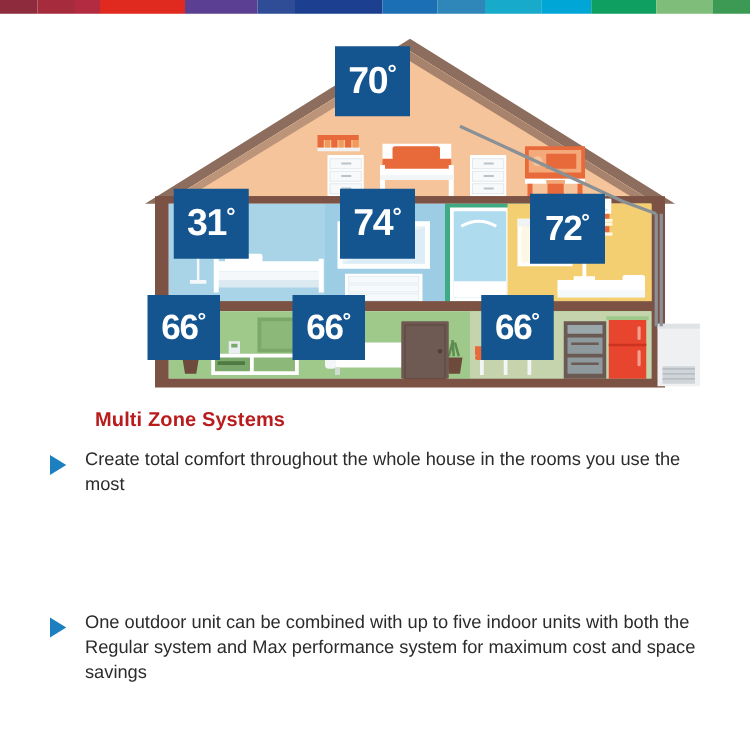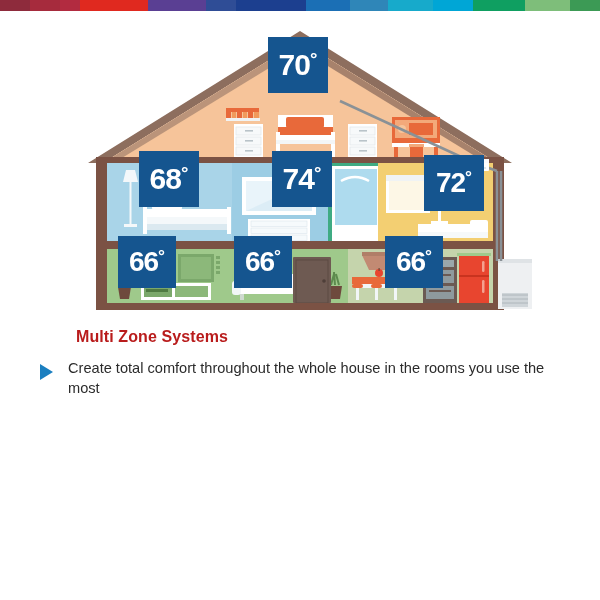--- a/index.html
+++ b/index.html
@@ -13,21 +13,21 @@
 
   
   #color-strip{
     position:absolute;left:0;top:0;width:600px;height:11px;
     display:flex;
   }
   #color-strip > i{display:block;height:100%;flex:0 0 auto;}
 
   
   #illustration{
-    position:absolute;left:0;top:11px;width:568px;height:305px;
+    position:absolute;left:0;top:11px;width:568px;height:305px;padding-left:28px;
   }
 
   
   .temp-badge{
     position:absolute;
     background:#15558f;
     color:#ffffff;
     font-weight:bold;
     font-family:"Liberation Sans", sans-serif;
     letter-spacing:-1px;
@@ -427,21 +427,21 @@
       <div class="vent"></div>
     </div>
 
   
   <div class="temp-badge" style="left:268px;top:26px;width:60px;height:56px;font-size:30px;">
     <span>70</span>
       <span class="deg">°</span>
   </div>
 
   <div class="temp-badge" style="left:139px;top:140px;width:60px;height:56px;font-size:30px;">
-    <span>68</span>
+    <span>31</span>
       <span class="deg">°</span>
   </div>
 
   <div class="temp-badge" style="left:272px;top:140px;width:60px;height:56px;font-size:30px;">
     <span>74</span>
       <span class="deg">°</span>
   </div>
 
   <div class="temp-badge" style="left:424px;top:144px;width:60px;height:56px;font-size:28px;">
     <span>72</span>
@@ -468,14 +468,18 @@
 <div id="content">
 
   <div id="heading">Multi Zone Systems</div>
 
   <div class="bullet-row" style="top:40px;">
     <div class="tri"></div>
     <div class="bullet-text">Create total comfort throughout the whole house in the rooms you use the most</div>
   </div>
 
 
+  <div class="bullet-row" style="top:170px;">
+    <div class="tri"></div>
+    <div class="bullet-text">One outdoor unit can be combined with up to five indoor units with both the Regular system and Max performance system for maximum cost and space savings</div>
+  </div>
 
 </div>
 
 </body></html>

